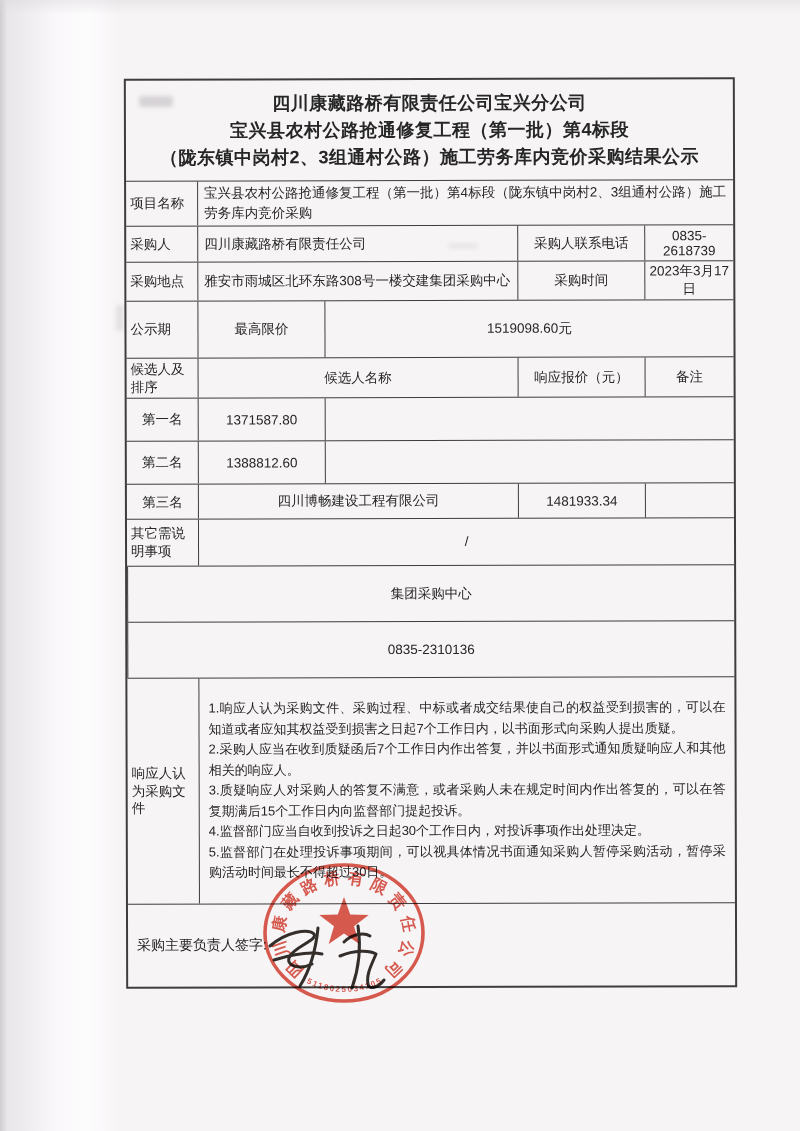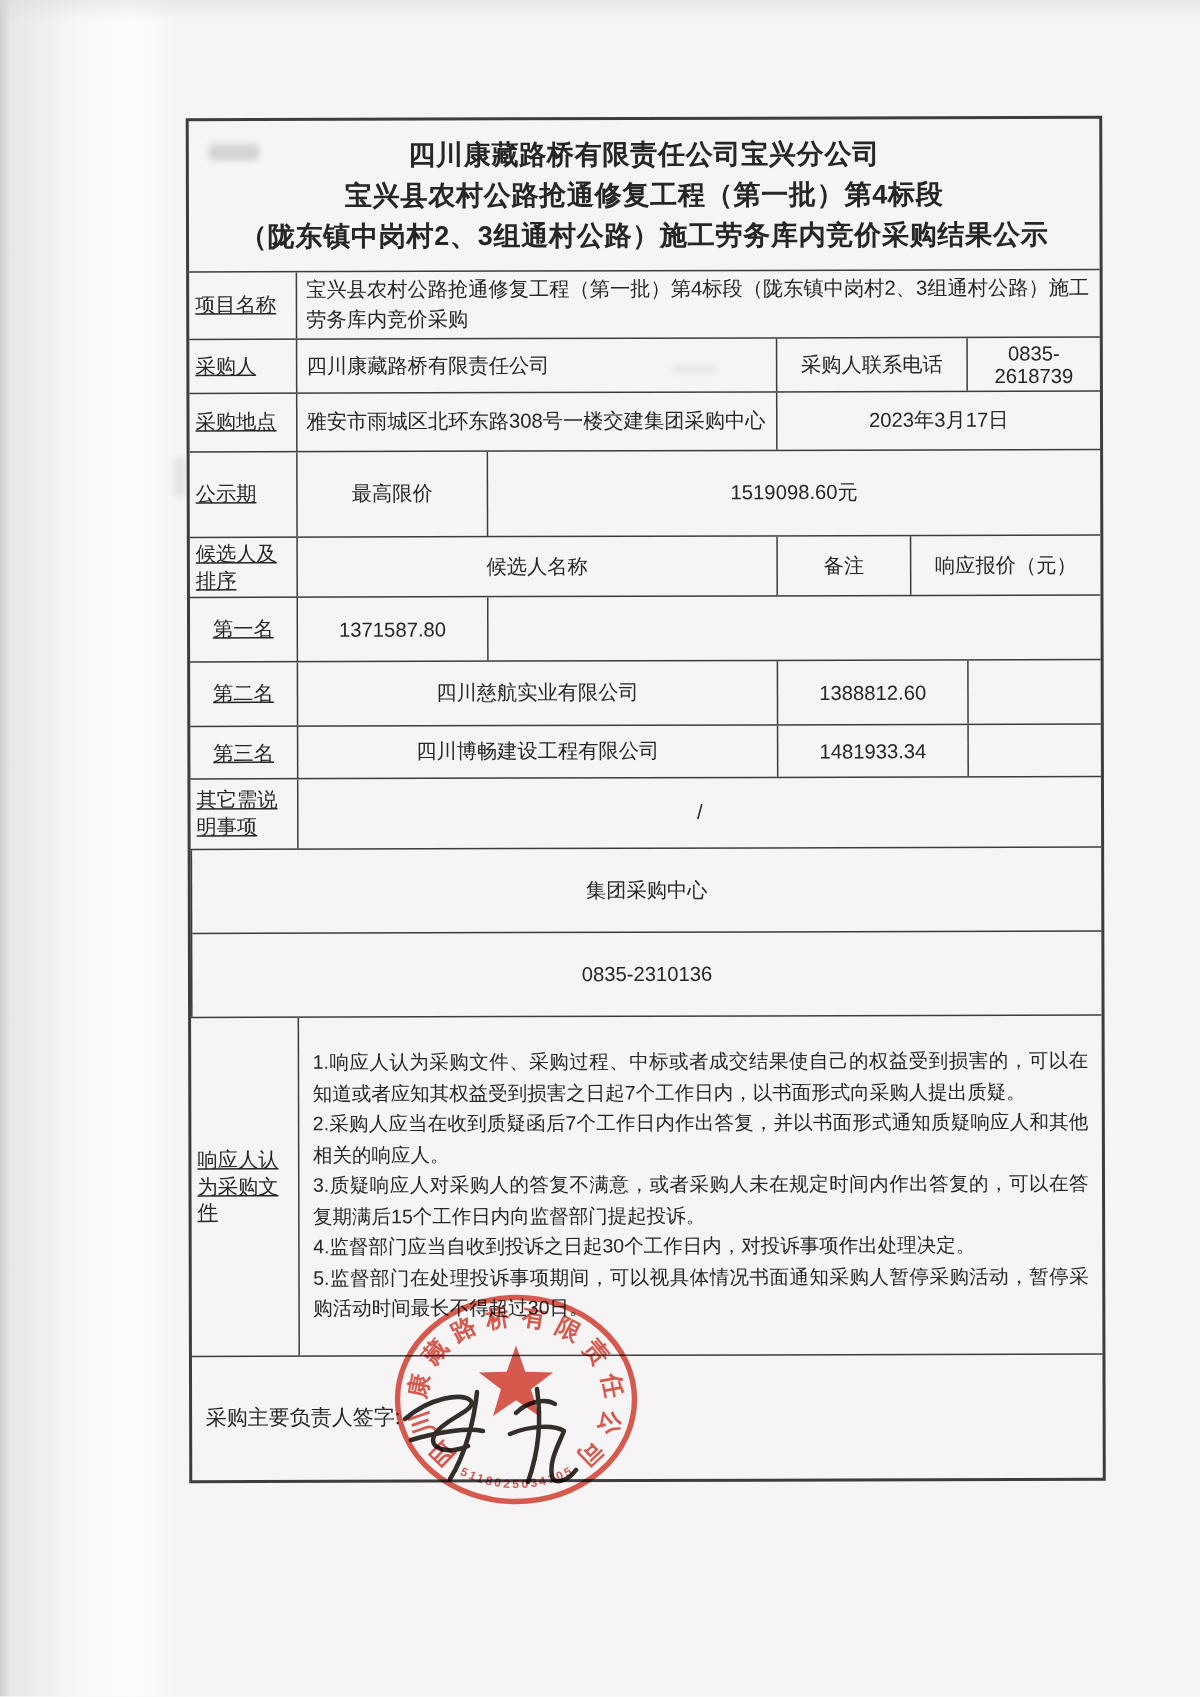--- a/index.html
+++ b/index.html
@@ -36,21 +36,21 @@
     border:2px solid var(--line);
     box-sizing:border-box;
     background:transparent;
     font-size:13.5px;
     transform:rotate(-0.15deg);
   }
   .row{display:flex;border-top:1.6px solid var(--line);box-sizing:border-box;}
   .row.first{border-top:none;}
   .cell{box-sizing:border-box;display:flex;align-items:center;overflow:hidden;}
   .bl{border-left:1.6px solid var(--line);}
-  .lab{width:71px;padding:2px 4px;line-height:1.3;text-decoration:underline;}
+  .lab{width:71px;padding:2px 4px;line-height:1.3;}
   .lab.center{justify-content:center;text-align:center;padding:18px 2px;}
   .c2{width:320px;padding:3px 6px;line-height:1.45;}
   .c3{width:127px;justify-content:center;text-align:center;padding:13px;}
   .c4{flex:1;justify-content:center;text-align:center;padding:2px;}
   .c2.center{justify-content:center;text-align:center;}
   .wide{flex:1;padding:3px 6px;line-height:1.45;}
   .wide.center{justify-content:center;text-align:center;}
 
   .title-row{height:100px;flex-direction:column;justify-content:center;align-items:center;
     font-weight:bold;font-size:18px;line-height:27px;letter-spacing:.5px;text-align:center;}
@@ -108,44 +108,44 @@
   <div class="row r-purchaser">
     <div class="cell lab">采购人</div>
     <div class="cell c2 bl">四川康藏路桥有限责任公司</div>
     <div class="cell c3 bl">采购人联系电话</div>
     <div class="cell c4 bl">0835-2618739</div>
   </div>
 
   <div class="row r-location">
     <div class="cell lab">采购地点</div>
     <div class="cell c2 bl">雅安市雨城区北环东路308号一楼交建集团采购中心</div>
+    <div class="cell c3 bl">采购时间</div>
     <div class="cell c4 bl">2023年3月17日</div>
   </div>
 
   <div class="row r-publicity">
     <div class="cell lab">公示期</div>
     <div class="cell c3 bl">最高限价</div>
     <div class="cell c4 bl">1519098.60元</div>
   </div>
 
   <div class="row r-chead">
     <div class="cell lab">候选人及排序</div>
     <div class="cell c2 bl center">候选人名称</div>
+    <div class="cell c3 bl">响应报价（元）</div>
     <div class="cell c4 bl">备注</div>
-    <div class="cell c3 bl">响应报价（元）</div>
   </div>
 
   <div class="row r-cand1">
     <div class="cell lab center">第一名</div>
     <div class="cell c3 bl">1371587.80</div>
     <div class="cell c4 bl"></div>
   </div>
   <div class="row r-cand2">
     <div class="cell lab center">第二名</div>
-    <div class="cell c2 bl center">四川慈航实业有限公司</div>
     <div class="cell c3 bl">1388812.60</div>
     <div class="cell c4 bl"></div>
   </div>
   <div class="row r-cand3">
     <div class="cell lab center">第三名</div>
     <div class="cell c2 bl center">四川博畅建设工程有限公司</div>
     <div class="cell c3 bl">1481933.34</div>
     <div class="cell c4 bl"></div>
   </div>
 

